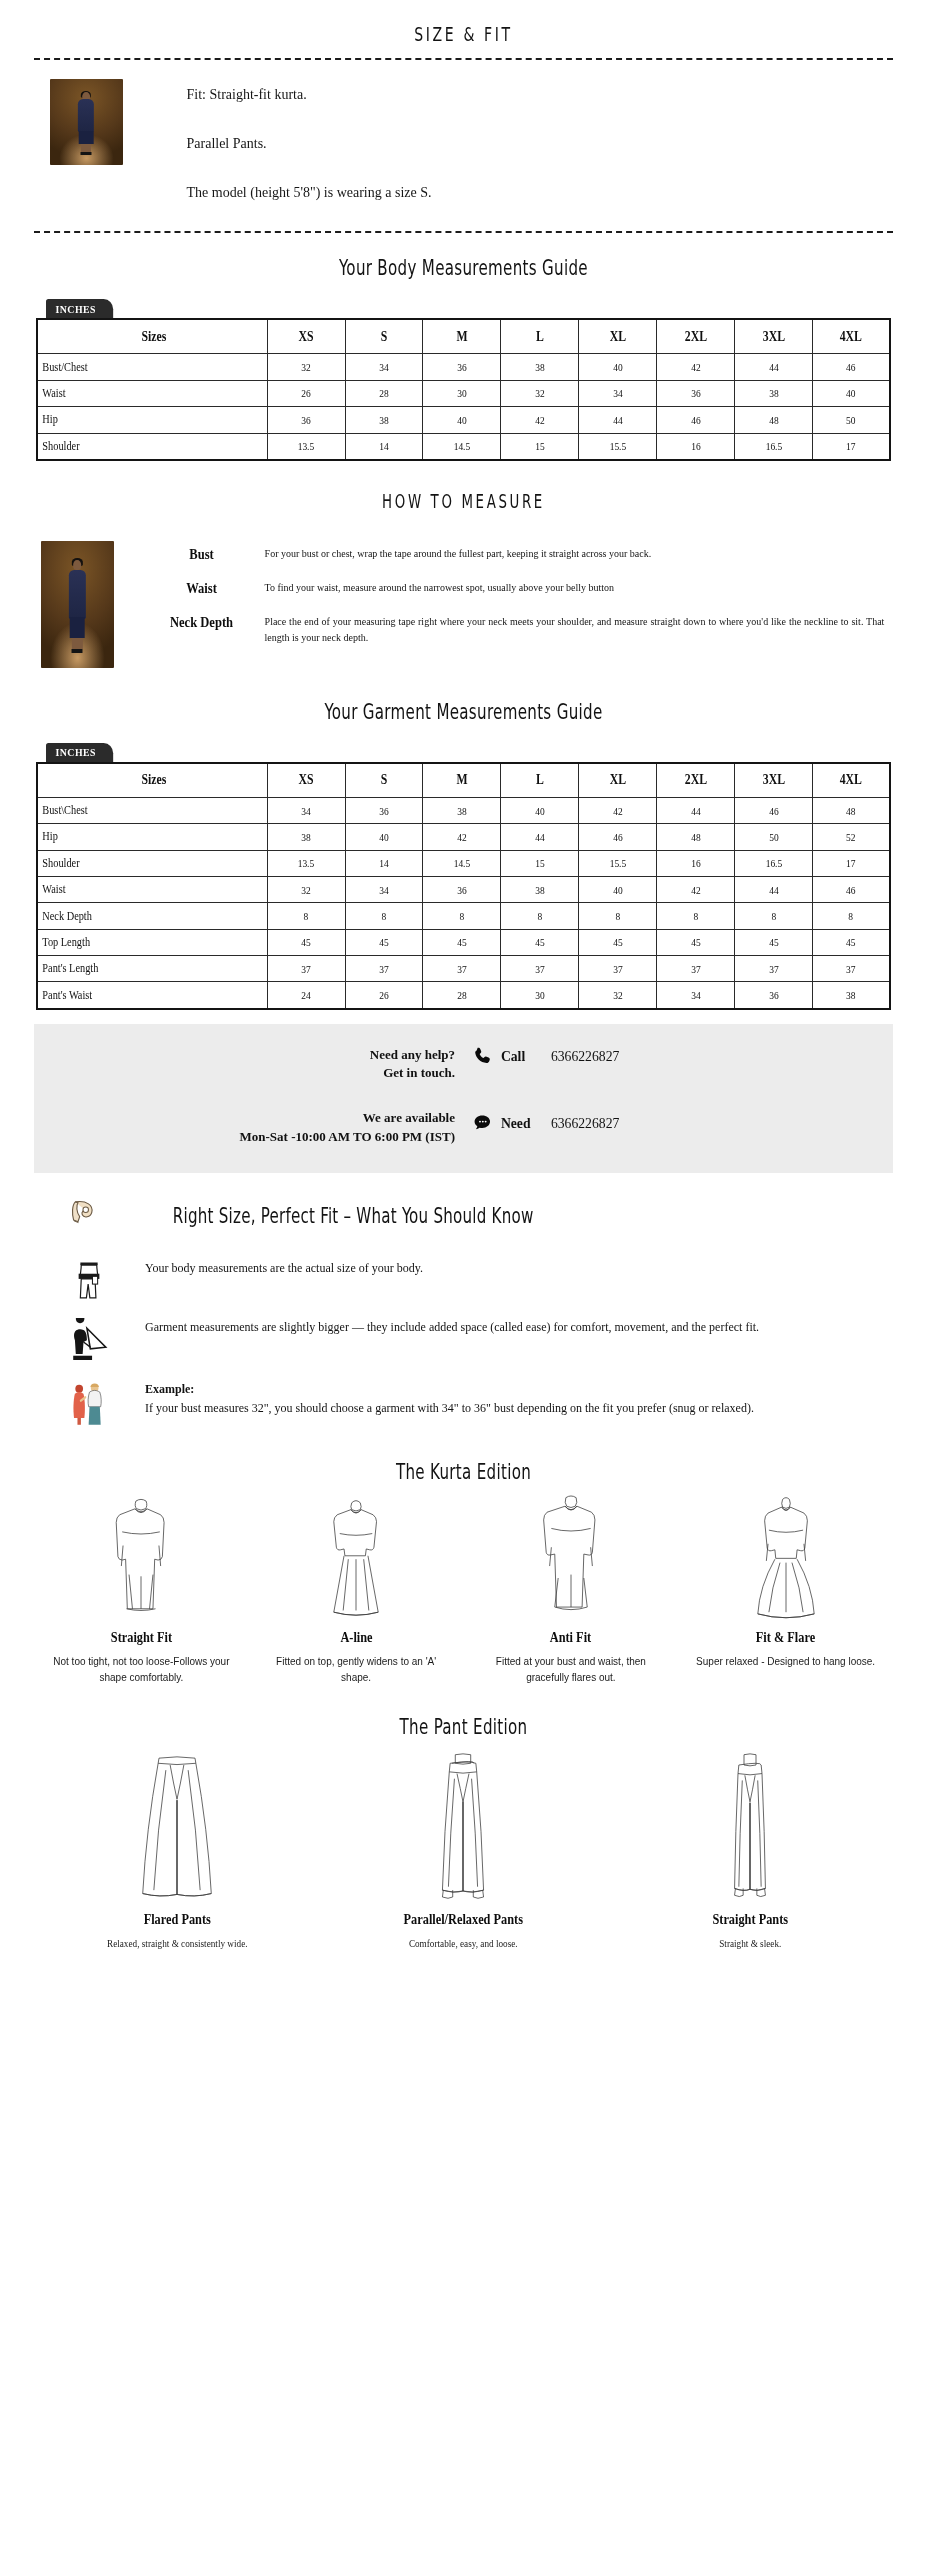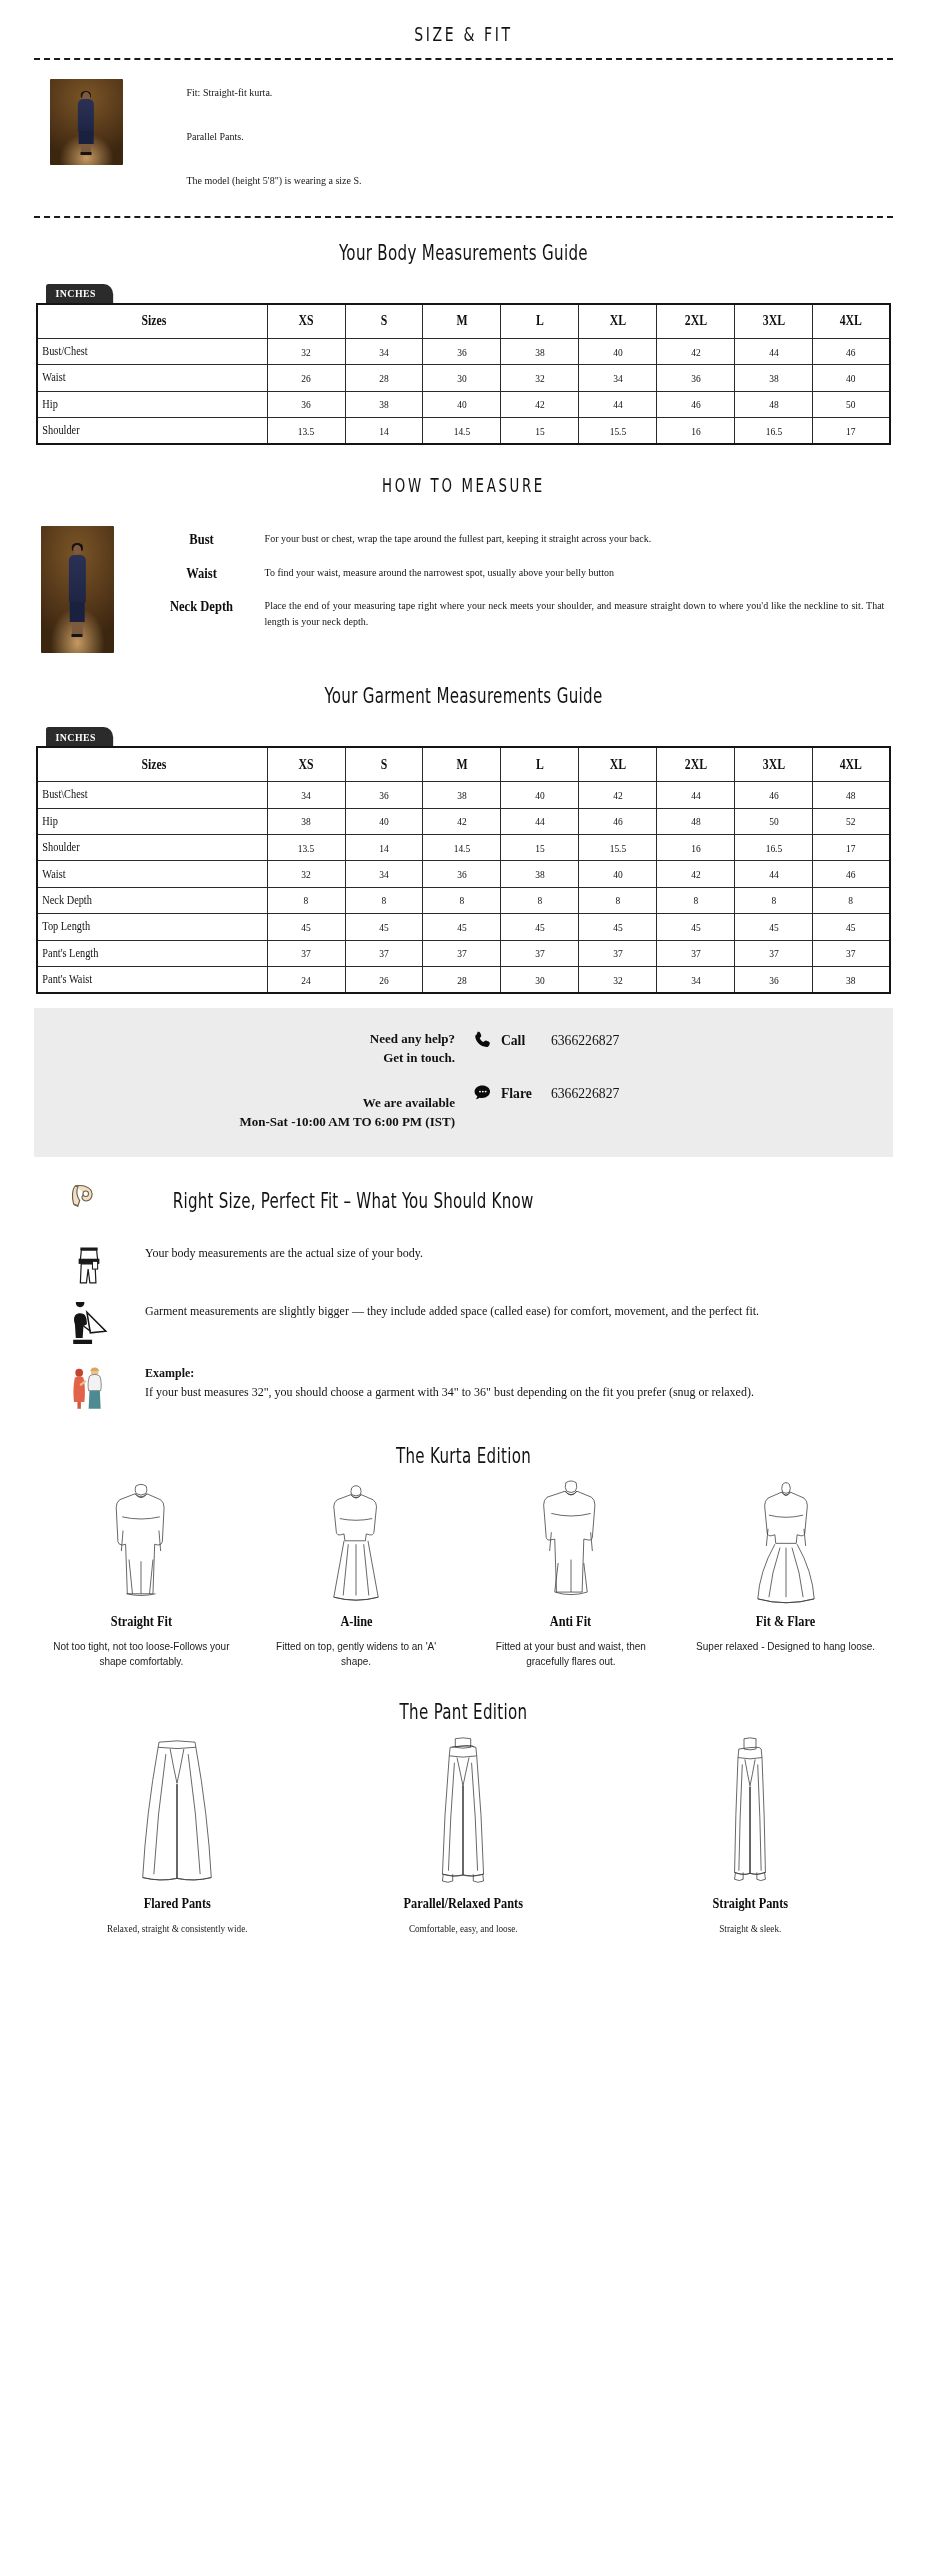--- a/index.html
+++ b/index.html
@@ -61,21 +61,21 @@
   .mp-hair { width: 10.3px; height: 7.7px; border-radius: 50% 50% 20% 20%; background: #14110f; top: 13.5%; }
   .mp-kurta { width: 16.3px; height: 38%; top: 23%; border-radius: 5.2px 5.2px 1.7px 1.7px; background: linear-gradient(180deg,#2a3155 0%, #1e2544 100%); }
   .mp-pant { width: 14.6px; height: 16%; top: 60%; background: #1a2140; }
   .mp-legs { width: 10.3px; height: 9%; top: 76%; background: #7d5a3e; }
   .mp-shoe { width: 11px; height: 3%; top: 85%; background: #141414; }
 
   .intro-text {
     flex: 1;
     padding-left: 64px;
     padding-top: 6.9px;
-    font-size: 10px;
+    font-size: 14px;
     line-height: 1.3;
     color: #161616;
   }
   .intro-text p { margin-bottom: 31px; }
   .intro-text p:last-child { margin-bottom: 0; }
 
   
   .section-head {
     font-size: 21.5px;
     letter-spacing: 0.4px;
@@ -164,21 +164,21 @@
   .help-panel {
     background: #ececec;
     display: flex;
     padding: 22px 0 26px 0;
     margin: 13.7px 0 0 0;
   }
   .help-left { flex: 1; text-align: right; font-size: 13px; line-height: 1.45; color: #111; }
   .help-left .blk { font-weight: 700; }
   .help-left .gap { height: 26px; }
   .help-right { flex: 1; padding-left: 17px; }
-  .help-contact { display: flex; align-items: center; margin-bottom: 31px; }
+  .help-contact { display: flex; align-items: center; margin-bottom: 45px; }
   .help-contact:last-child { margin-bottom: 0; }
   .contact-icon { width: 22px; height: 22px; flex: 0 0 22px; margin-right: 6.9px; color: #0b0b0b; }
   .contact-word { font-weight: 700; font-size: 13.7px; width: 50px; }
   .contact-num { font-size: 13.7px; }
 
   
   .rsf-head {
     display: flex;
     align-items: center;
     padding: 22px 0 8.6px 31px;
@@ -477,21 +477,21 @@
       </div>
       <div class="help-contact">
         <span class="contact-icon">
           <svg viewBox="0 0 24 24" width="20.6" height="20.6">
             <path fill="#0b0b0b" d="M12 2.8c-5 0-9 3.2-9 7.2 0 2.2 1.2 4.2 3.2 5.5-.2 1.2-.8 2.4-1.7 3.3 1.6-.2 3.1-.8 4.3-1.7 1 .2 2.1.4 3.2.4 5 0 9-3.2 9-7.5s-4-7.2-9-7.2z"></path>
             <circle cx="9.3" cy="10" r="1.1" fill="#ffffff"></circle>
             <circle cx="12.6" cy="10" r="1.1" fill="#ffffff"></circle>
             <circle cx="15.9" cy="10" r="1.1" fill="#ffffff"></circle>
           </svg>
         </span>
-        <span class="contact-word">Flare</span>
+        <span class="contact-word">Need</span>
         <span class="contact-num">6366226827</span>
       </div>
     </div>
   </div>
 
   <div class="rsf-head">
     <span>
       <svg width="38" height="38" viewBox="0 0 44 44">
         <path d="M12 8 C25 6 33 12 31 20 C29.5 26 22 27 20 23 C18.5 19.5 22 16.5 24.5 18.5" fill="#f0dfc4" stroke="#6b5a44" stroke-width="1.3"></path>
         <path d="M12 8 C8 12 8 22 10 29 L15 31 L17 25 C13 20 13 12 15 9 Z" fill="#efe0c8" stroke="#6b5a44" stroke-width="1.3"></path>

